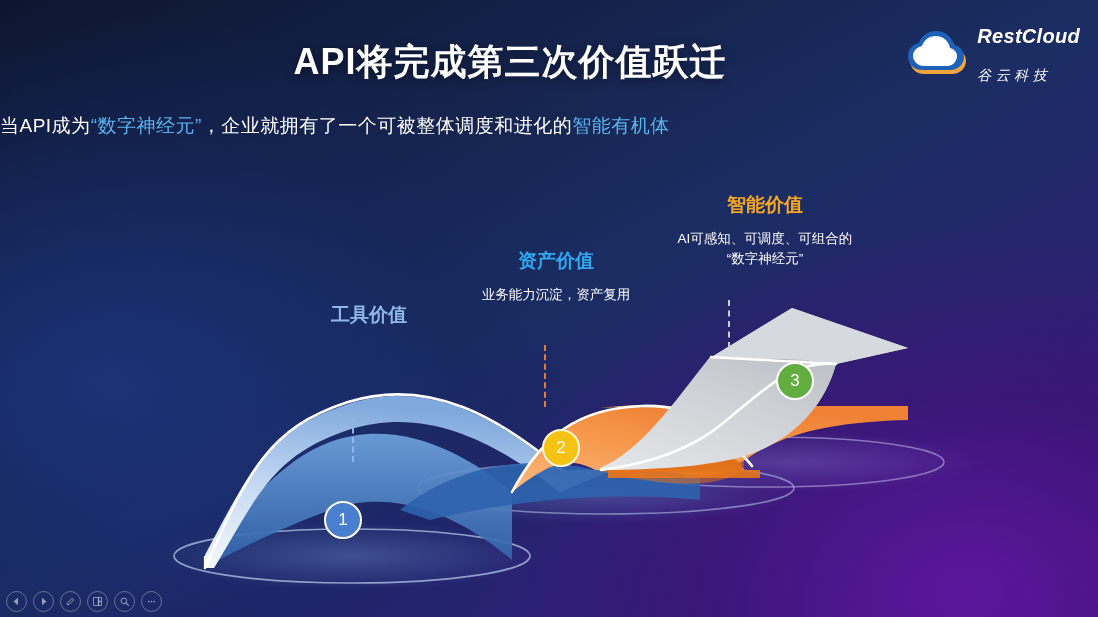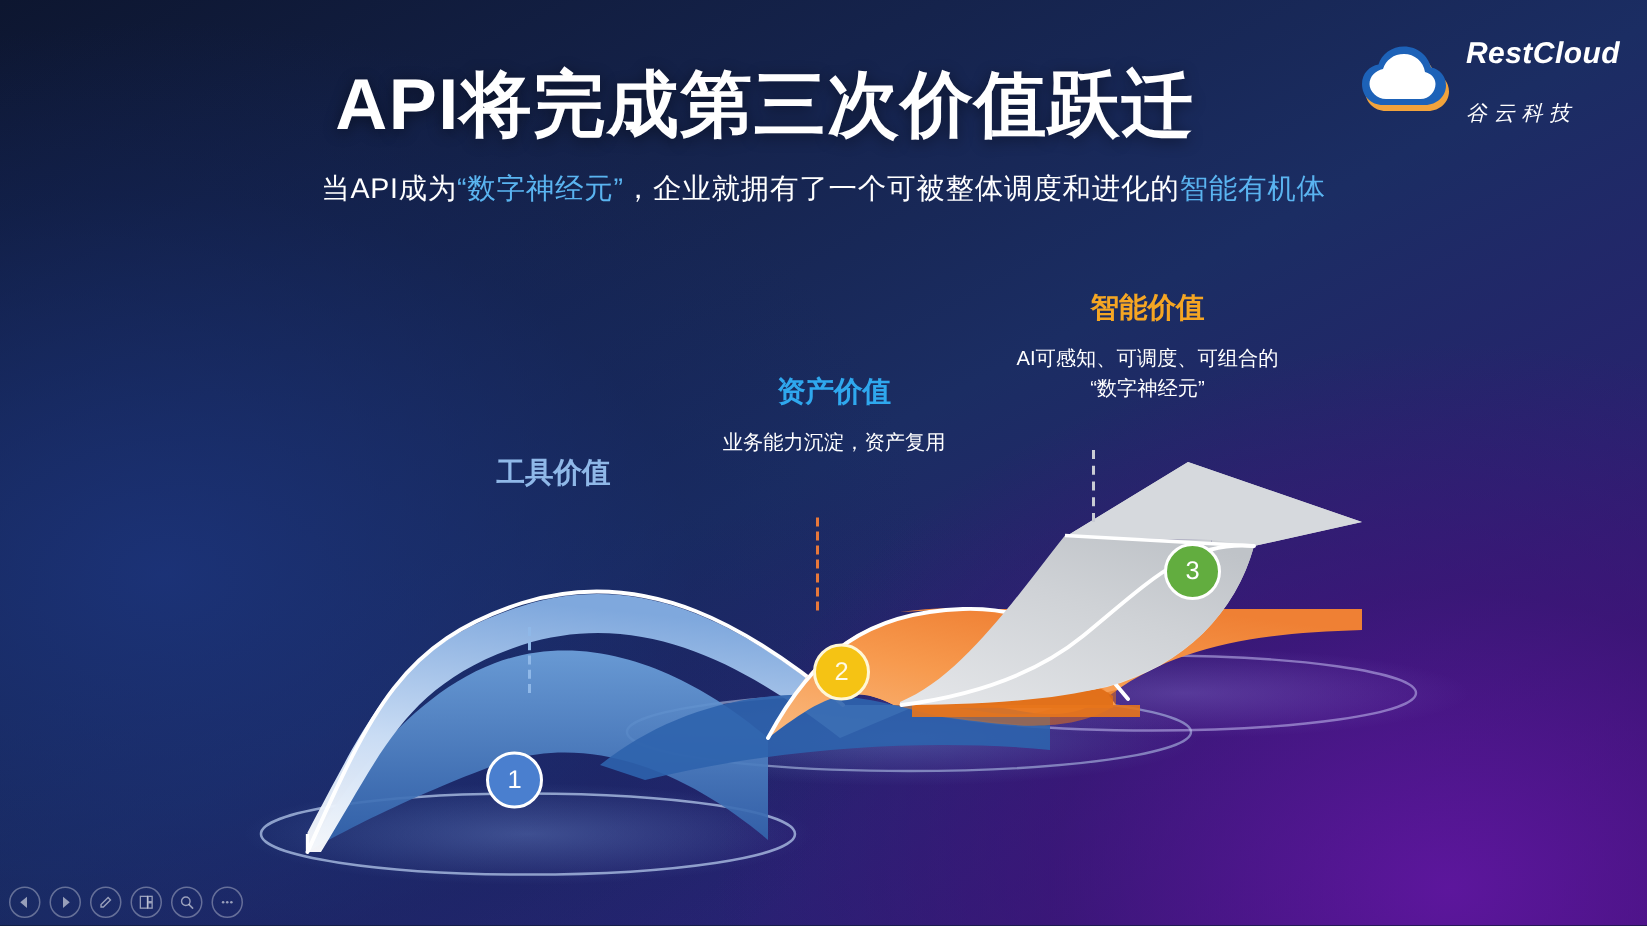--- a/index.html
+++ b/index.html
@@ -15,25 +15,25 @@
     background:
       radial-gradient(ellipse 700px 520px at 88% 96%, rgba(96,22,160,0.92) 0%, rgba(70,16,126,0.55) 38%, rgba(40,20,96,0.0) 70%),
       radial-gradient(ellipse 640px 460px at 10% 62%, rgba(28,52,124,0.85) 0%, rgba(20,38,94,0.35) 55%, rgba(16,28,64,0) 80%),
       radial-gradient(ellipse 900px 420px at 50% 104%, rgba(38,34,118,0.55) 0%, rgba(20,24,70,0) 72%),
       linear-gradient(152deg, #0d1630 0%, #15234c 28%, #1b2d63 50%, #27236e 72%, #3c1272 100%);
   }
 
   
   .title {
     position:absolute; left:0; top:38px; width:1020px; text-align:center;
-    font-size:48px; font-weight:bold; color:#ffffff; letter-spacing:1px;
+    font-size:36px; font-weight:bold; color:#ffffff; letter-spacing:1px;
     text-shadow:0 2px 10px rgba(0,0,0,0.45);
   }
   .subtitle {
-    position:absolute; left:0; top:113px; width:1098px; text-align:center;
+    position:absolute; left:0; top:113px; width:1098px; 
     font-size:19px; color:#ffffff; letter-spacing:0.5px;
     white-space:nowrap;
   }
   .subtitle .hl { color:#5ab4f0; }
 
   
   .logo { position:absolute; right:18px; top:26px; height:56px; display:flex; align-items:center; gap:9px;font-style:italic; }
   .logo-mark { position:relative; width:62px; height:48px; }
   .logo-text { display:flex; flex-direction:column; justify-content:center; line-height:1; }
   .logo-name { font-size:20px; font-weight:bold; color:#ffffff; letter-spacing:0.3px; }

